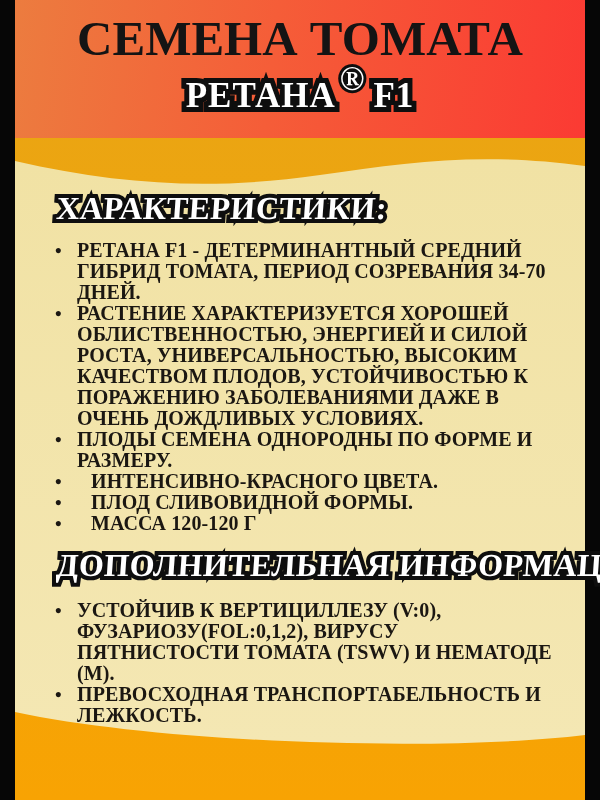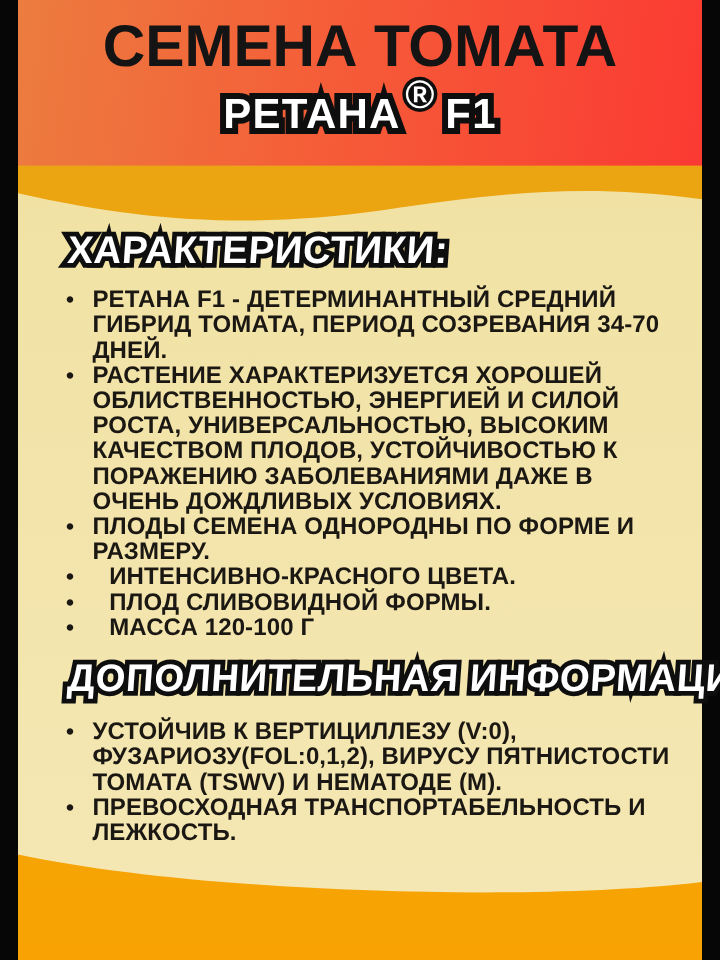--- a/index.html
+++ b/index.html
@@ -3,21 +3,21 @@
 <meta charset="utf-8">
 <style>
   html,body{margin:0;padding:0;}
   body{
     width:600px;height:800px;position:relative;overflow:hidden;
     background:#060606;
     font-family:"Liberation Sans","DejaVu Sans",sans-serif;
     font-weight:700;
     -webkit-font-smoothing:antialiased;
   }
-  .inner{position:absolute;left:15px;top:0;width:570px;height:668px;}
+  .inner{position:absolute;left:15px;top:0;width:570px;height:668px;font-family:Liberation Serif, serif;}
   svg.bg{position:absolute;left:0;top:0;width:570px;height:800px;display:block;}
 
   
   .header{
     position:absolute;left:0;top:0;width:570px;height:138px;
     background:linear-gradient(97deg,#ec7c3f 0%,#f55d38 45%,#fb3a33 100%);
     display:flex;flex-direction:column;align-items:center;justify-content:center;
   }
   .cat-title{
     font-size:49px;line-height:54px;color:#141414;letter-spacing:0px;white-space:nowrap;
@@ -110,21 +110,21 @@
       <li class="indent">
         <span class="dot">•</span>
         <span class="txt">ИНТЕНСИВНО-КРАСНОГО ЦВЕТА.</span>
       </li>
       <li class="indent">
         <span class="dot">•</span>
         <span class="txt">ПЛОД СЛИВОВИДНОЙ ФОРМЫ.</span>
       </li>
       <li class="indent">
         <span class="dot">•</span>
-        <span class="txt">МАССА 120-100 Г</span>
+        <span class="txt">МАССА 120-120 Г</span>
       </li>
     </ul>
 
     <div class="ol sec-heading h2">
       <span class="stroke">ДОПОЛНИТЕЛЬНАЯ ИНФОРМАЦИЯ:</span>
       <span class="fill">ДОПОЛНИТЕЛЬНАЯ ИНФОРМАЦИЯ:</span>
     </div>
 
     <ul class="features second">
       <li>

